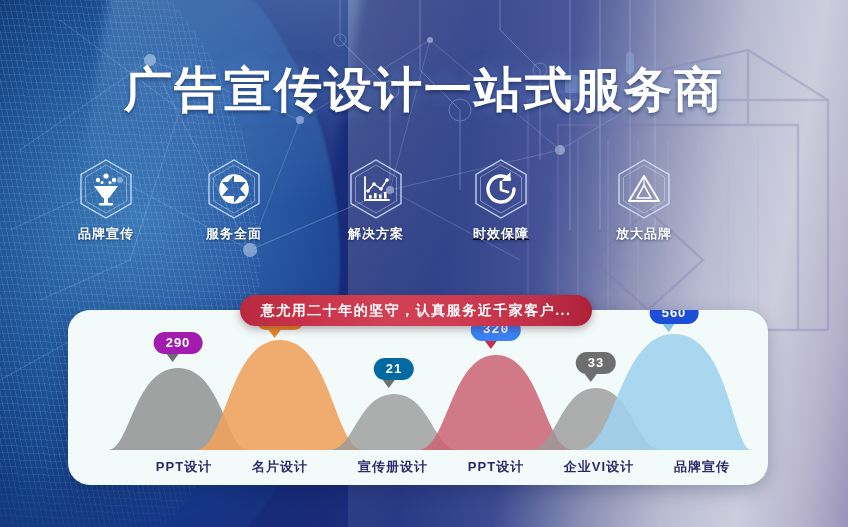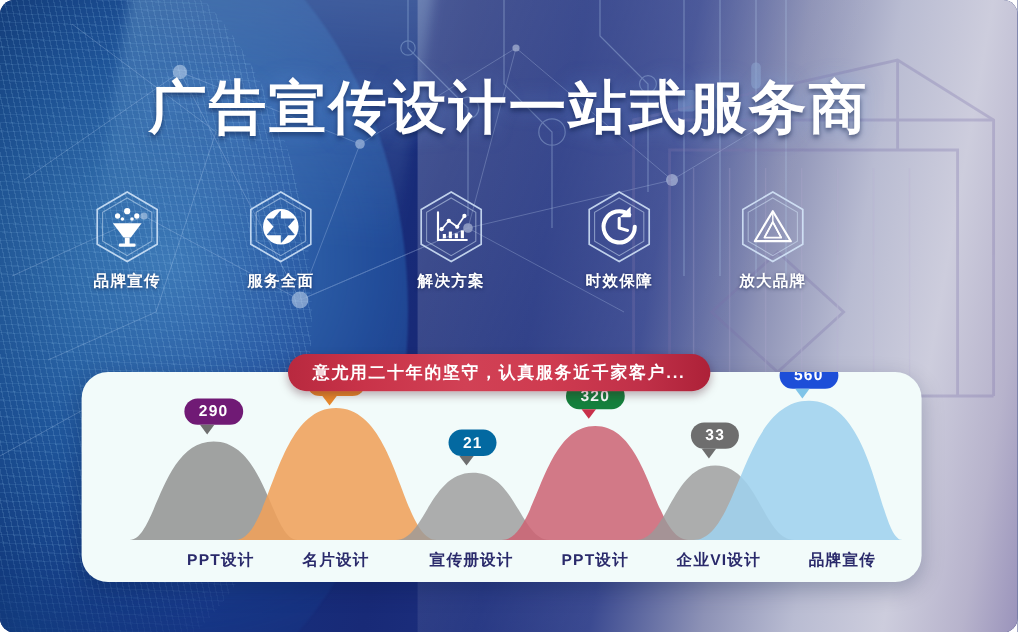--- a/index.html
+++ b/index.html
@@ -6,21 +6,20 @@
   html, body {
     width: 848px; height: 527px;
     overflow: hidden;
     font-family: "Liberation Sans", "DejaVu Sans", sans-serif;
   }
   #poster {
     position: relative;
     width: 848px; height: 527px;
     overflow: hidden;
     background: #16246b;
-    border-radius: 12px;
   }
 
   
   .bg-base {
     position: absolute; inset: 0;
     background:
       linear-gradient(100deg,
         #0d2f63 0%,
         #123a7a 12%,
         #16307e 28%,
@@ -335,21 +334,21 @@
             <rect x="24" y="37" width="2.6" height="3.5"></rect>
             <rect x="29" y="35" width="2.6" height="5.5"></rect>
             <rect x="34" y="36.5" width="2.6" height="4"></rect>
             <rect x="39" y="34" width="2.6" height="6.5"></rect>
           </g>
         </svg>
       </div>
       <div class="flabel">解决方案</div>
     </div>
 
-    <div class="feature" style="left:412px;">
+    <div class="feature" style="left:397px;text-decoration:underline;">
       <div class="hex">
         <svg viewBox="0 0 62 62" width="62" height="62">
           <polygon points="31,2 56,16.5 56,45.5 31,60 6,45.5 6,16.5" fill="none" stroke="#d7e9fb" stroke-width="1.4" opacity="0.85"></polygon>
           <polygon points="31,7 51.5,19 51.5,43 31,55 10.5,43 10.5,19" fill="none" stroke="#d7e9fb" stroke-width="0.9" opacity="0.5"></polygon>
           <path d="M44 31 a13 13 0 1 1 -4.6 -9.9" fill="none" stroke="#ffffff" stroke-width="3.4" stroke-linecap="round"></path>
           <path d="M40.5 14 L40.5 23 L31.5 23 Z" fill="#ffffff"></path>
           <path d="M31 24 L31 32 L38 34" fill="none" stroke="#ffffff" stroke-width="2.6" stroke-linecap="round" stroke-linejoin="round"></path>
         </svg>
       </div>
       <div class="flabel">时效保障</div>
@@ -394,36 +393,36 @@
           <path d="M462 140 C 488 140, 492 78, 528 78 C 564 78, 568 140, 594 140 Z" fill="#9A9A9A" opacity="0.80"></path>
 
           <path d="M510 140 C 548 140, 550 24, 606 24 C 662 24, 664 140, 684 140 Z" fill="#9FD2EE" opacity="0.88"></path>
         </g>
       </svg>
     </div>
 
     <div class="bubbles">
 
       <div class="bubble" style="left:110px; top:22px; color:#6E6E6E;">
-        <div class="pill" style="background:#701a75;">290</div>
+        <div class="pill" style="background:#a21caf;">290</div>
         <div class="tail"></div>
       </div>
 
       <div class="bubble" style="left:212px; top:-2px; color:#E98A2E;">
         <div class="pill" style="background:#E98A2E;">350</div>
         <div class="tail"></div>
       </div>
 
       <div class="bubble" style="left:326px; top:48px; color:#6E6E6E;">
         <div class="pill" style="background:#0369a1;">21</div>
         <div class="tail"></div>
       </div>
 
       <div class="bubble" style="left:428px; top:9px; color:#C8304A;">
-        <div class="pill" style="background:#15803d;">320</div>
+        <div class="pill" style="background:#3b82f6;font-family:Liberation Mono, monospace;">320</div>
         <div class="tail"></div>
       </div>
 
       <div class="bubble" style="left:528px; top:42px; color:#6E6E6E;">
         <div class="pill" style="background:#6E6E6E;">33</div>
         <div class="tail"></div>
       </div>
 
       <div class="bubble" style="left:606px; top:-8px; color:#7FC4E8;">
         <div class="pill" style="background:#1d4ed8;">560</div>

